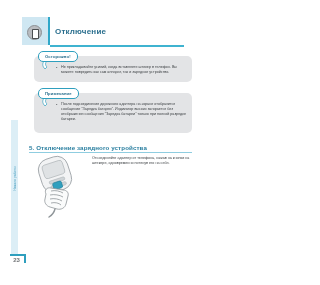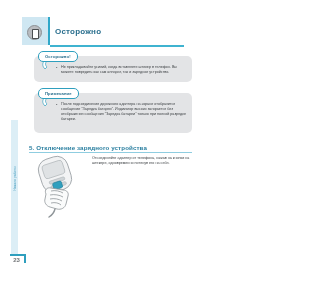--- a/index.html
+++ b/index.html
@@ -270,21 +270,21 @@
   <div class="page-number-tick"></div>
   <div class="page-number">23</div>
 
   <div class="header">
     <div class="header-icon-box">
       <div class="header-icon-circle">
         <div class="header-icon-glyph"></div>
       </div>
     </div>
     <div class="header-bar"></div>
-    <div class="header-title">Осторожно</div>
+    <div class="header-title">Отключение</div>
     <div class="header-rule"></div>
   </div>
 
   <div class="callout" id="caution-callout">
     <div class="callout-bubble">Осторожно!</div>
     <svg class="callout-tail" viewBox="0 0 8 10">
       <path d="M4 0 C1 3 1 6 4 9 L6 7 C4 5 4 3 6 1 Z" fill="#ffffff" stroke="#2f9fbe" stroke-width=".7"></path>
     </svg>
     <div class="callout-body">
       <ul>

